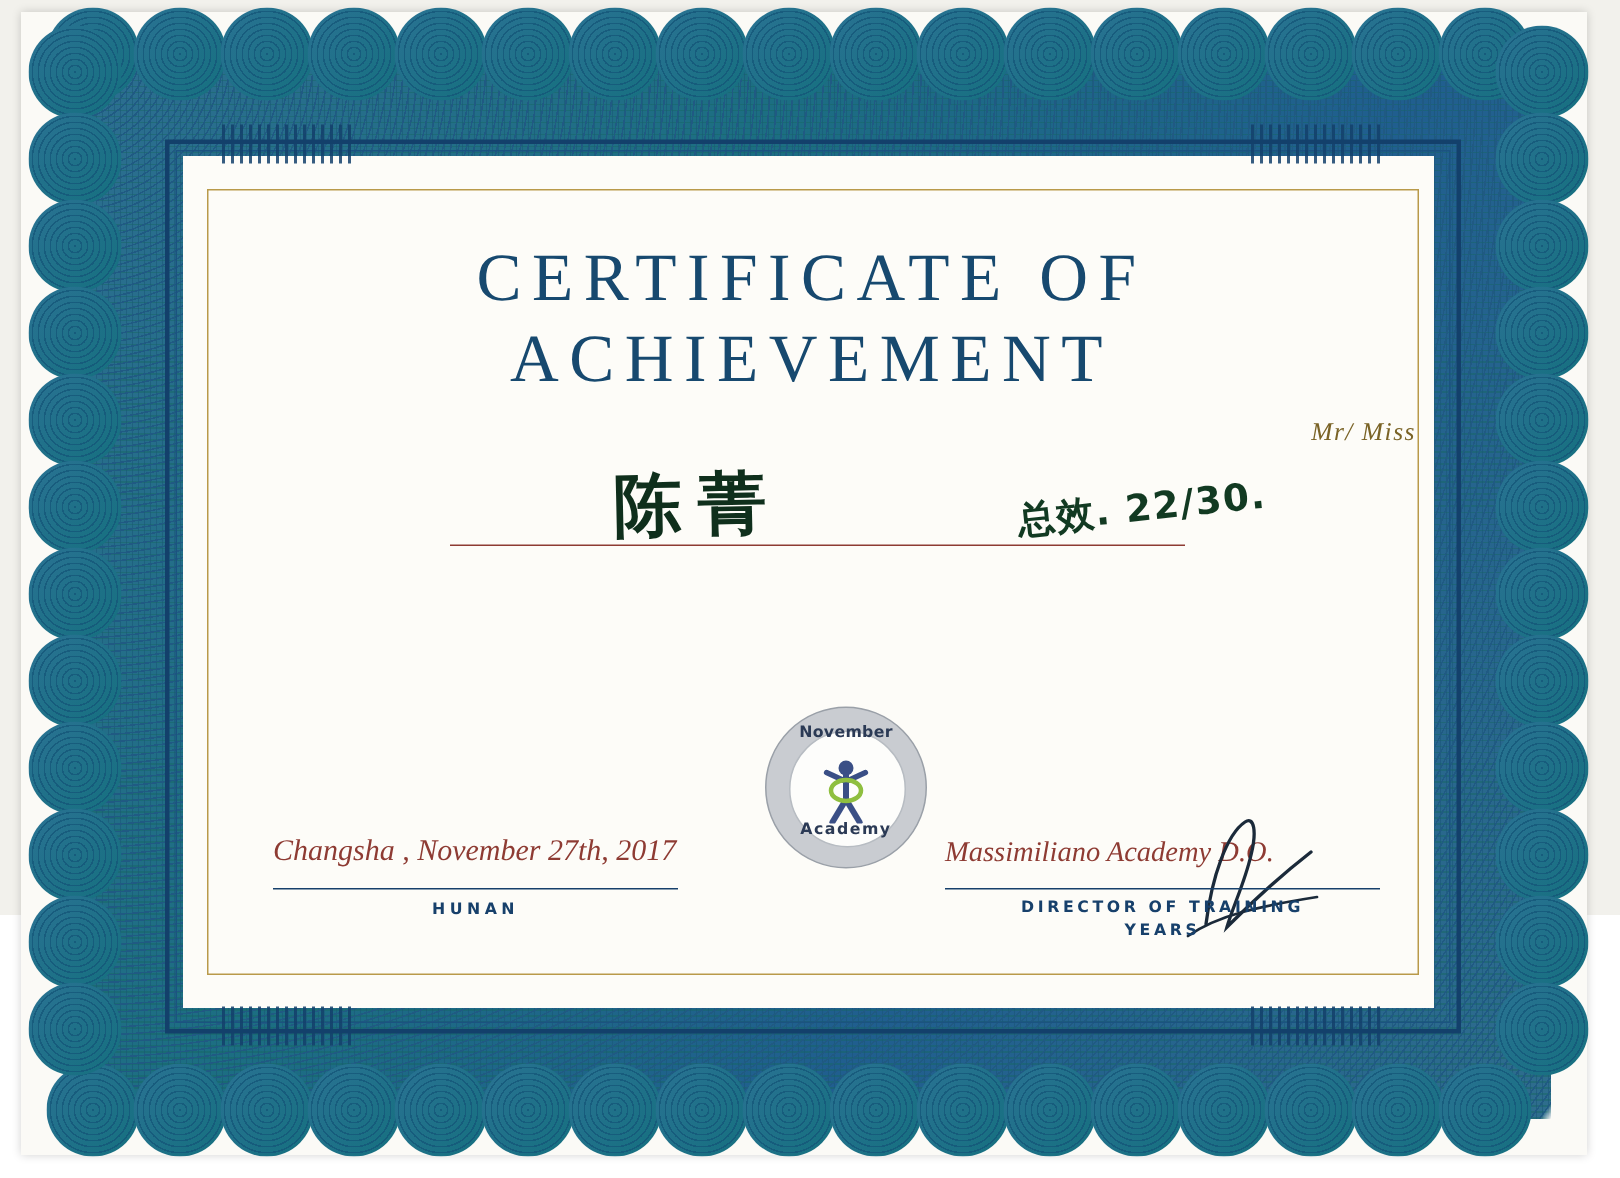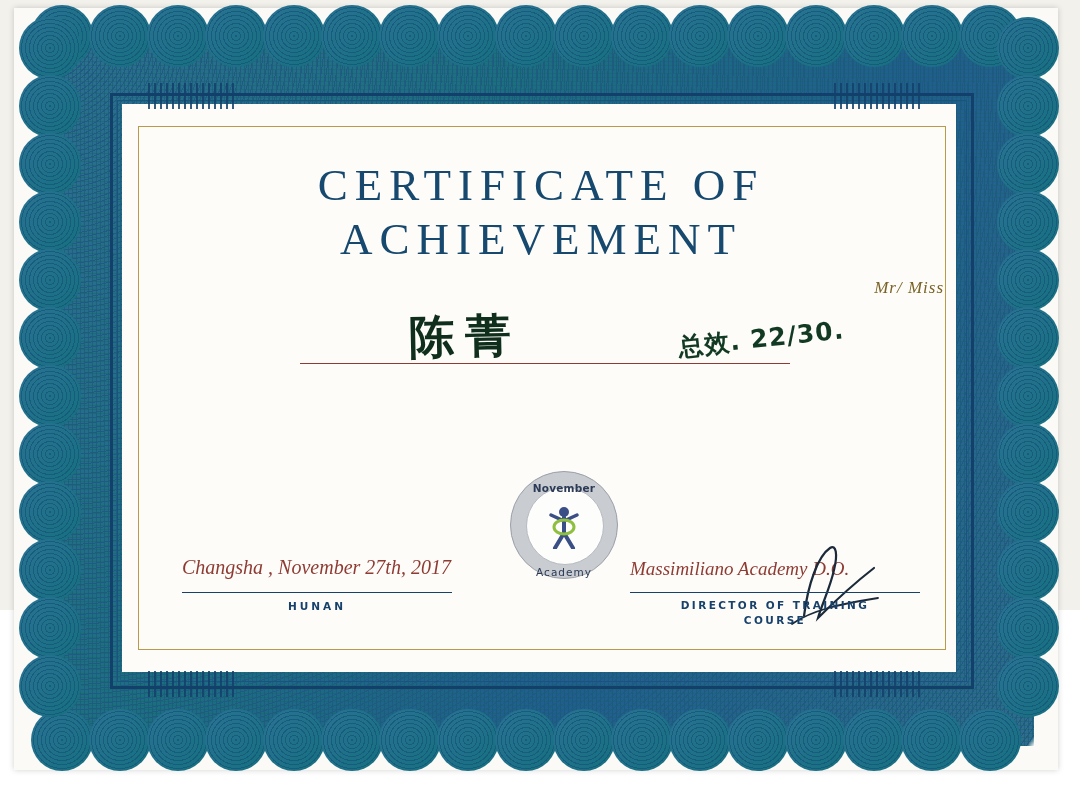--- a/index.html
+++ b/index.html
@@ -226,26 +226,26 @@
     width: 108px;
     text-align: center;
     font-family: "DejaVu Sans", sans-serif;
     font-size: 10.5px;
     font-weight: bold;
     color: #2b3a55;
     letter-spacing: 0.2px;
   }
   .seal .acad {
     position: absolute;
-    left: 0; bottom: 1px;
+    left: 0; bottom: 20px;
     width: 108px;
     text-align: center;
     font-family: "DejaVu Sans", sans-serif;
     font-size: 10.5px;
-    font-weight: normal;
+    font-weight: bold;
     color: #2b3a55;
     letter-spacing: 1px;
   }
   .seal .figure {
     position: absolute;
     left: 38px; top: 34px;
     width: 32px; height: 44px;
   }
 
   
@@ -439,17 +439,17 @@
       <div class="dir-text">Massimiliano Academy D.O.</div>
 
       <svg class="signature-scrawl" viewBox="0 0 120 92">
         <path d="M26 78 C30 46, 40 18, 52 10 C58 6, 60 16, 56 32 C52 50, 44 66, 40 80
                  C58 62, 78 44, 96 30" fill="none" stroke="#1b2a3a" stroke-width="2.2" stroke-linecap="round"></path>
         <path d="M14 86 C34 72, 62 66, 100 60" fill="none" stroke="#1b2a3a" stroke-width="1.8" stroke-linecap="round"></path>
       </svg>
 
       <div class="dir-rule"></div>
       <div class="dir-label">DIRECTOR OF TRAINING
-COURSE</div>
+YEARS</div>
 
     </div>
   </div>
 </div>
 
 </body></html>

